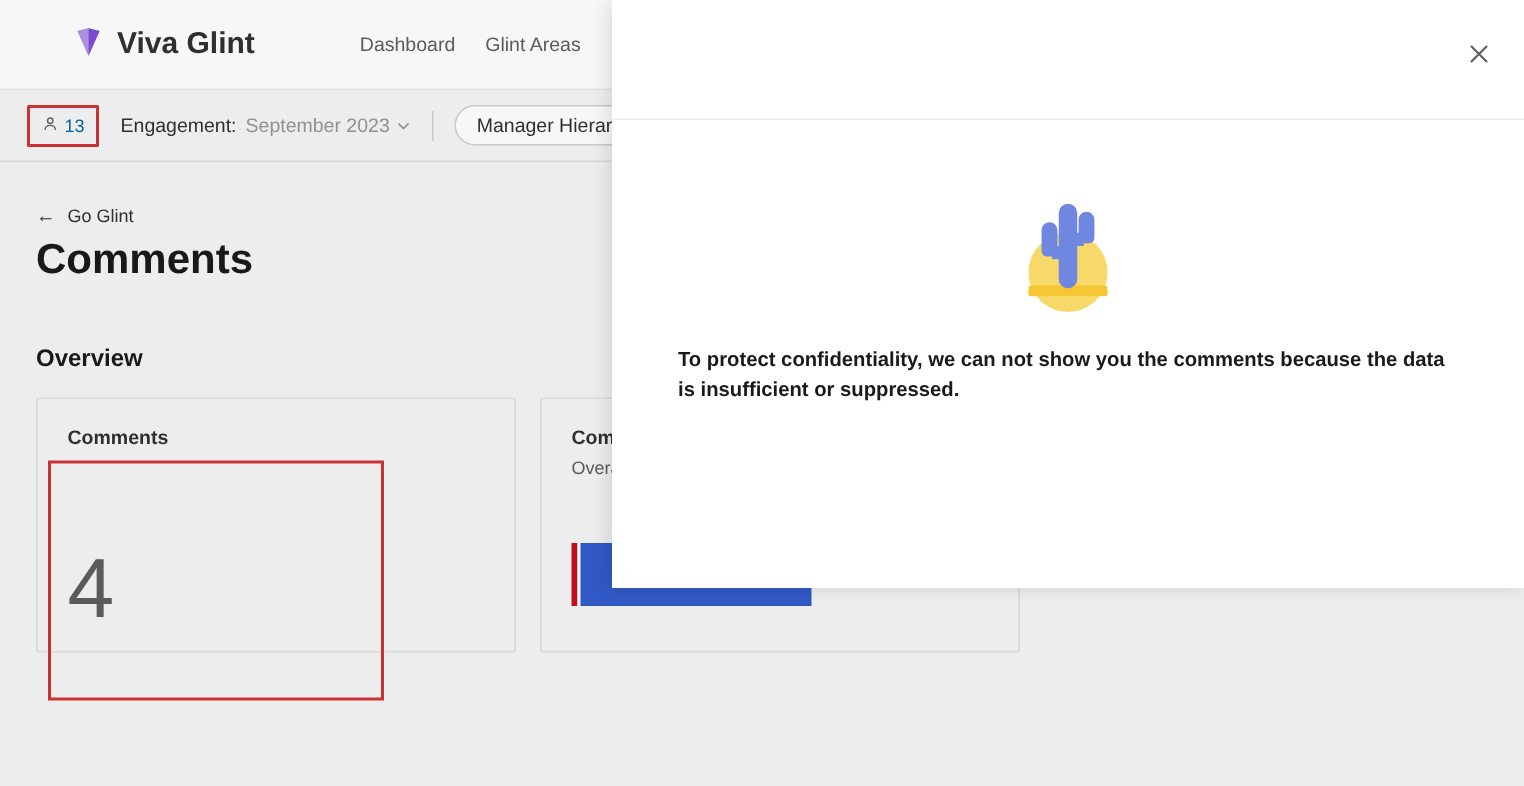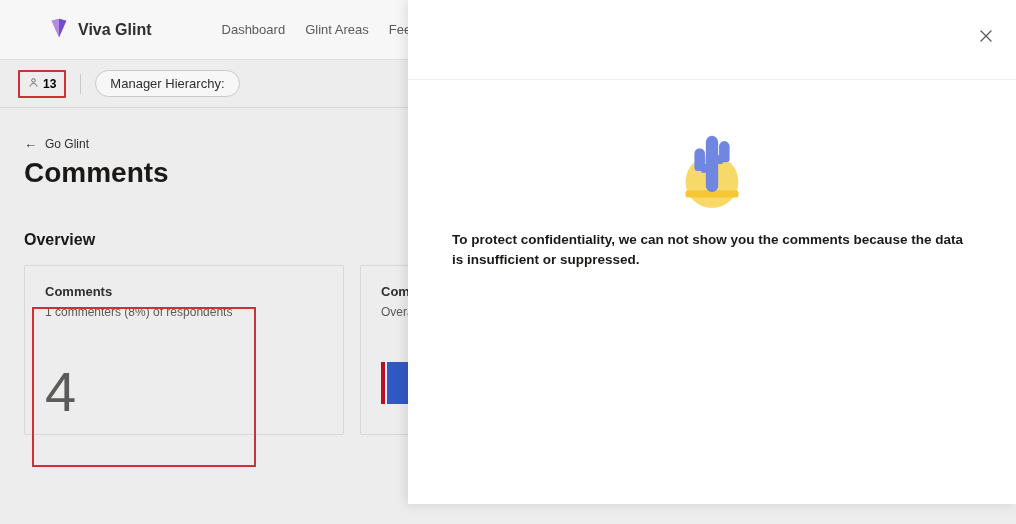--- a/index.html
+++ b/index.html
@@ -23,21 +23,21 @@
     .header {
       background: #ffffff;
       height: 60px;
       display: flex;
       align-items: center;
       padding: 0 24px 0 48px;
       border-bottom: 1px solid #eaeaea;
     }
     .brand { display: flex; align-items: center; gap: 8px; }
     .brand-logo { width: 22px; height: 22px; }
-    .brand-name { font-weight: 700; font-size: 16px; color: #323130; }
+    .brand-name { font-weight: 700; font-size: 20px; color: #323130; }
     .nav { display: flex; gap: 20px; margin-left: 70px; text-align: right; }
     .nav-item { color: #605e5c; font-size: 13px; cursor: pointer; }
 
     
     .filter-bar {
       height: 48px;
       background: #f5f5f5;
       border-bottom: 1px solid #e1dfdd;
       display: flex;
       align-items: center;
@@ -45,22 +45,21 @@
       gap: 14px;
     }
     .badge-box {
       border: 2px solid #d13438;
       padding: 5px 8px;
       display: flex;
       align-items: flex-end;
       gap: 4px;
       font-size: 12px;
       border-radius: 1px;
-      color: #000000;
-      font-weight: bold;
+      color: #0369a1;
     }
     .people-icon { width: 11px; height: 11px; }
     .filter-label { color: #323130; font-size: 13px; }
     .filter-value { color: #979593; font-size: 13px; display:flex; align-items:center; gap:4px;}
     .chevron { width: 10px; height: 10px; }
     .divider { width: 1px; height: 20px; background: #d2d0ce; }
     .mgr-pill {
       background: #fff;
       border: 1px solid #d2d0ce;
       border-radius: 14px;
@@ -123,21 +122,21 @@
       position: absolute;
       left: 0; top: 0; right: 0; bottom: 0;
       background: rgba(0,0,0,0.03);
       pointer-events: none;
     }
     .side-panel {
       position: absolute;
       top: 0;
       right: 0;
       width: 608px;
-      height: 504px;
+      height: 392px;
       background: #fff;
       box-shadow: -2px 0 12px rgba(0,0,0,0.12);
       display: flex;
       flex-direction: column;
     }
     .panel-top {
       height: 80px;
       display:flex;
       justify-content:flex-end;
       align-items:flex-start;
@@ -188,39 +187,47 @@
   <div class="filter-bar">
     <div class="badge-box">
       <span>
         <svg class="people-icon" viewBox="0 0 16 16" fill="none" stroke="#605e5c" stroke-width="1.3">
           <circle cx="8" cy="5" r="2.6"></circle>
           <path d="M3 14c0-2.6 2.2-4.5 5-4.5s5 1.9 5 4.5"></path>
         </svg>
       </span>
       <span>13</span>
     </div>
+    <div style="display:flex;align-items:center;gap:6px;">
+      <span class="filter-label">Engagement:</span>
+      <span class="filter-value">
+        <span>September 2023</span>
+        <svg class="chevron" viewBox="0 0 12 12">
+            <path d="M2 4 L6 8 L10 4" fill="none" stroke="#979593" stroke-width="1.4"></path>
+          </svg>
+      </span>
+    </div>
     <div class="divider"></div>
     <div class="mgr-pill">
       <span>Manager Hierarchy:</span>
     </div>
   </div>
 
   <div class="body">
     <div class="go-back">
       <span class="go-back-arrow">←</span>
       <span>Go Glint</span>
     </div>
     <h1 class="page-title">Comments</h1>
 
     <div class="overview-head">Overview</div>
 
     <div class="cards">
       <div class="card card-a">
         <div class="card-title">Comments</div>
-        <div class="card-sub">1 commenters (8%) of respondents</div>
         <div class="big-num">4</div>
       </div>
 
       <div class="card card-b">
         <div class="card-title">Comm</div>
         <div class="card-sub">Overal</div>
         <div class="barstub">
           <div class="seg1"></div>
             <div class="seg2"></div>
             <div class="seg3"></div>

